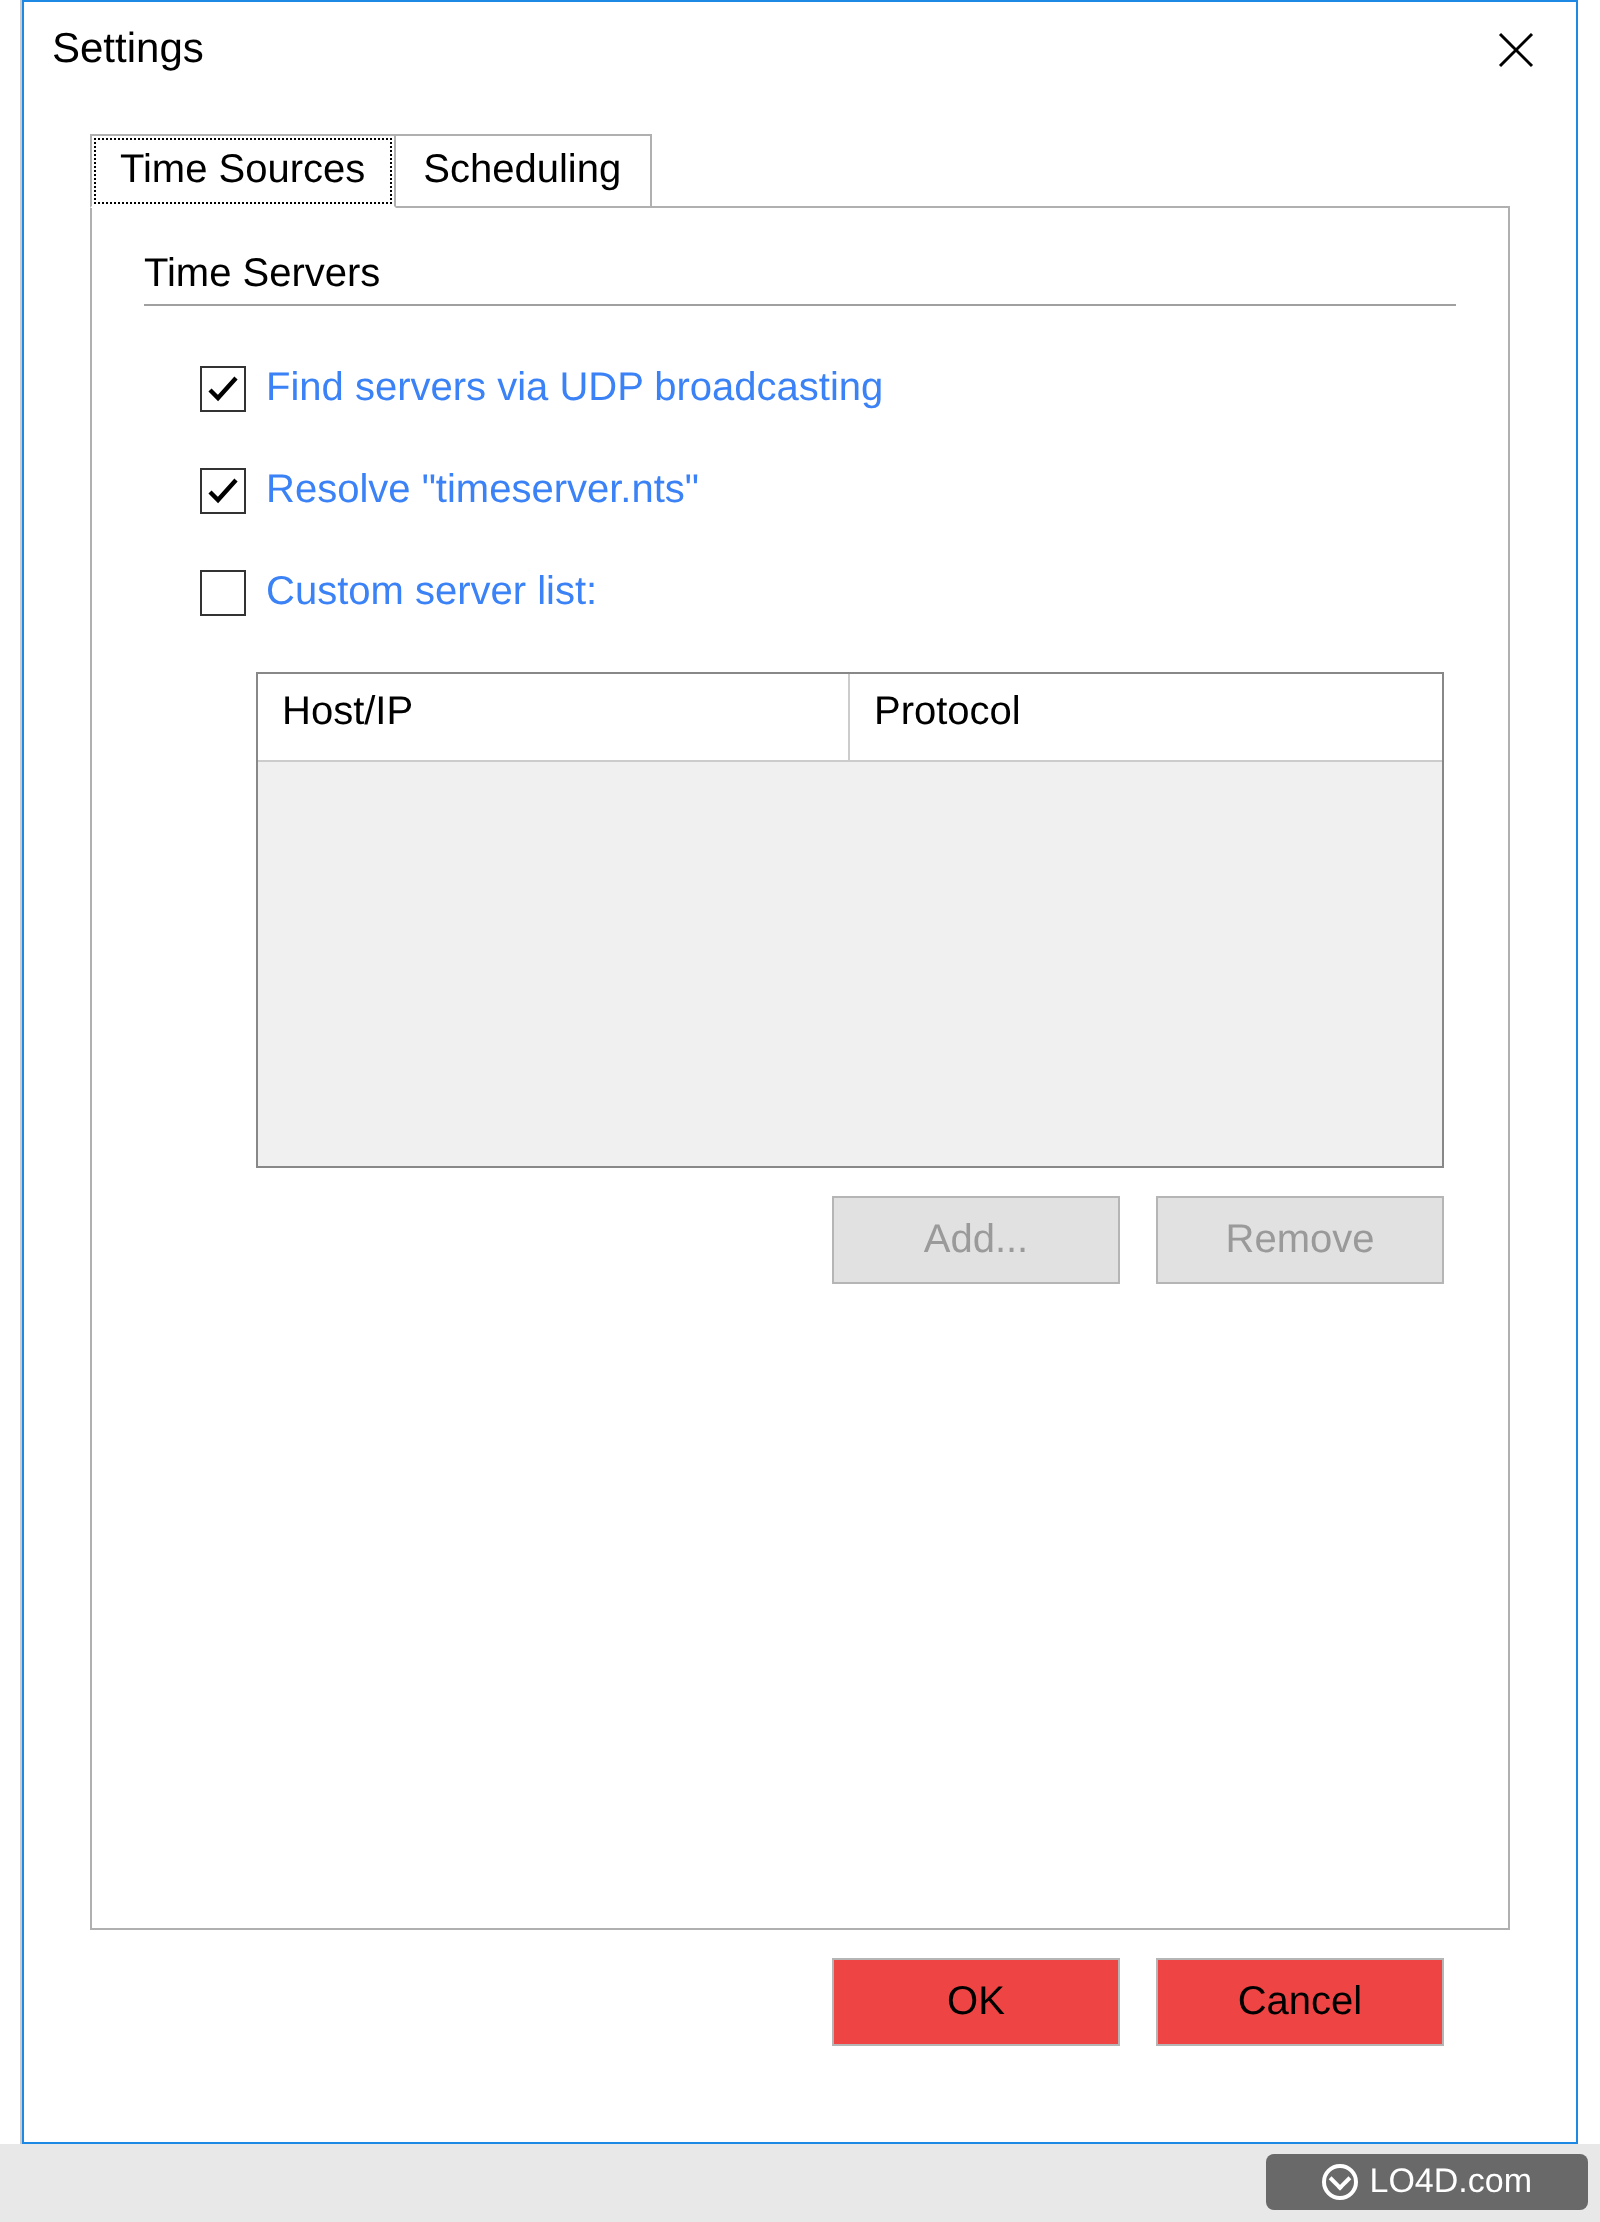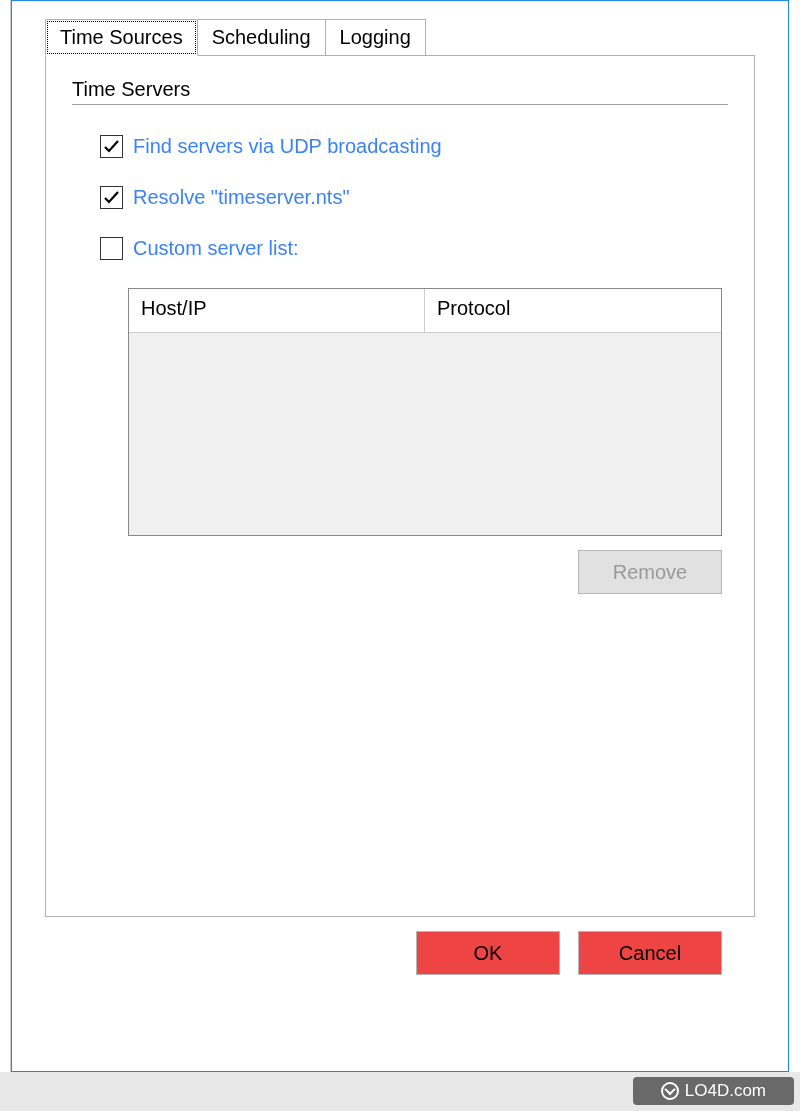--- a/index.html
+++ b/index.html
@@ -221,27 +221,35 @@
     }
   </style>
 </head>
 <body>
 
 <div class="bg-edge-left"></div>
 <div class="bg-edge-right"></div>
 
 <div class="window">
 
+  <div class="titlebar">
+    <span class="titlebar-title">Settings</span>
+    <div class="close-btn">
+      <svg viewBox="0 0 18 18">
+        <line x1="1" y1="1" x2="17" y2="17" stroke="#000" stroke-width="1.5"></line>
+        <line x1="17" y1="1" x2="1" y2="17" stroke="#000" stroke-width="1.5"></line>
+      </svg>
+    </div>
+  </div>
 
   <div class="client">
 
     <div class="tabstrip">
       <div class="tab active">Time Sources</div>
       <div class="tab">Scheduling</div>
-      <div class="tab">Logging</div>
     </div>
 
     <div class="tabpanel">
 
       <div class="section-title">Time Servers</div>
       <hr class="section-rule">
 
       <div class="options">
 
         <div class="checkbox-row">
@@ -271,20 +279,21 @@
 
         <div class="table-container">
           <div class="table-header">
             <div class="th th-host">Host/IP</div>
             <div class="th th-proto">Protocol</div>
           </div>
           <div class="table-body"></div>
         </div>
 
         <div class="table-buttons">
+          <button class="btn disabled">Add...</button>
           <button class="btn disabled">Remove</button>
         </div>
 
       </div>
 
     </div>
 
     <div class="dialog-buttons">
       <button class="btn">OK</button>
       <button class="btn">Cancel</button>

